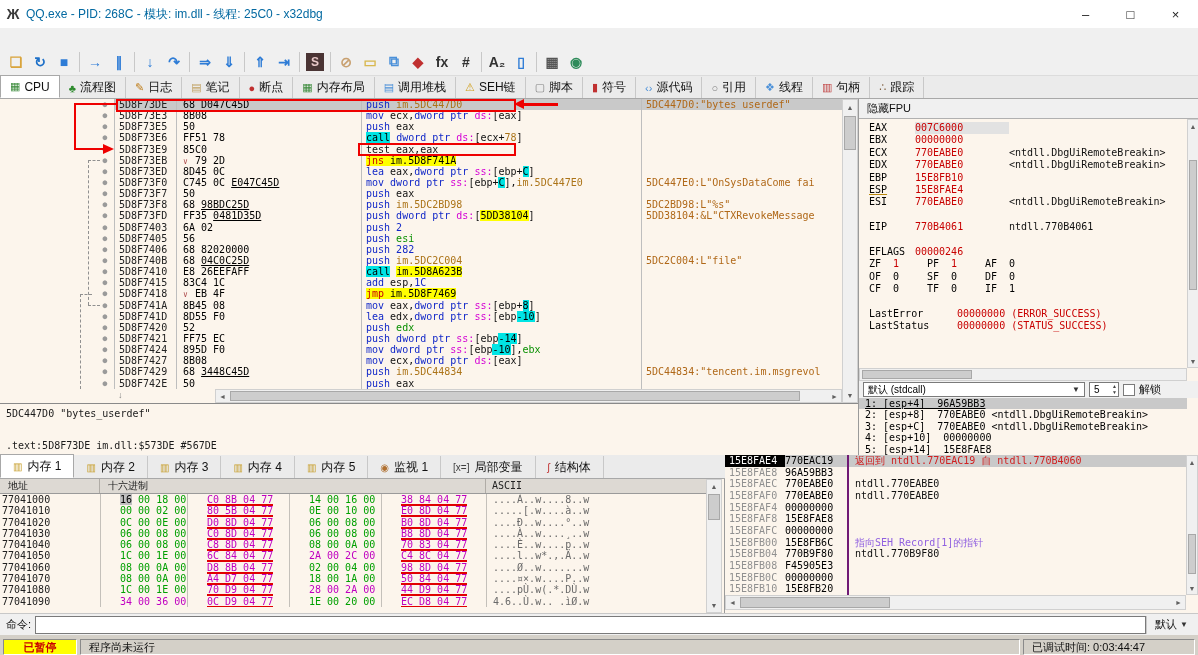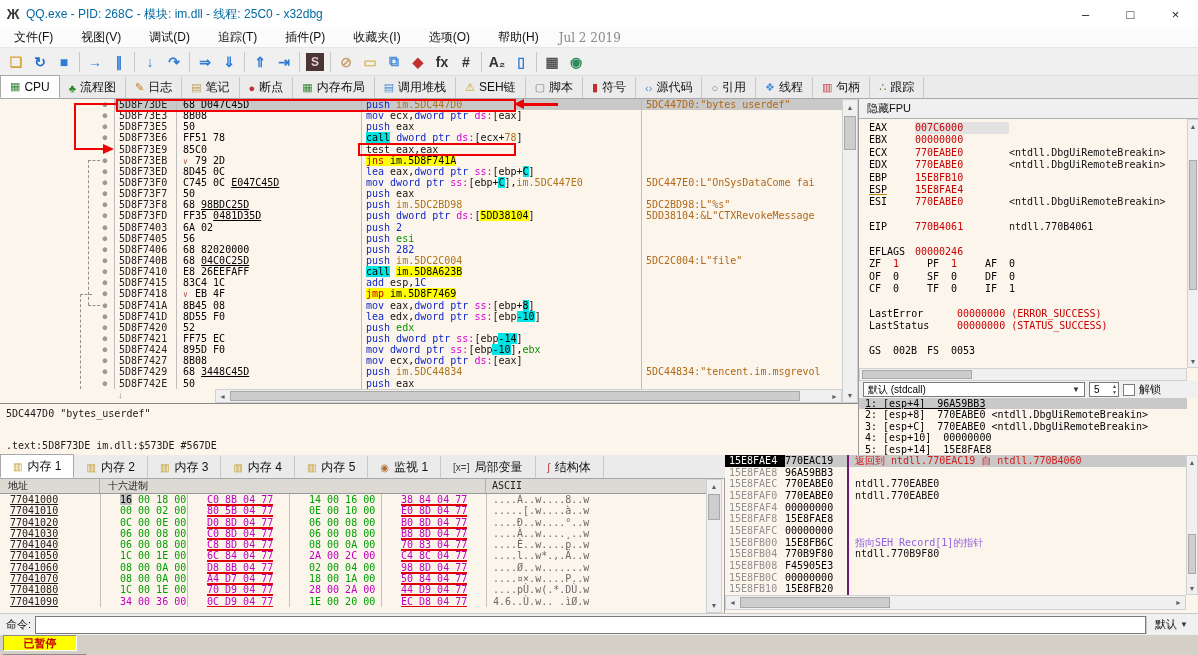--- a/index.html
+++ b/index.html
@@ -95,21 +95,21 @@
   .bleft{left:0;top:0;width:725px;height:158px;border-right:1px solid #9a9a9a;}
   .memtabs{left:0;top:0;width:725px;height:24px;background:#EBEBEB;display:flex;align-items:flex-end;border-bottom:1px solid #A8A8A8;}
   .mtab{height:22px;display:flex;align-items:center;padding:0 12px;font-size:12px;color:#111;border-right:1px solid #C8C8C8;gap:5px;}
   .mtab.active{background:#FFFFFF;border:1px solid #A8A8A8;border-bottom:1px solid #FFF;height:24px;}
   .dumphdr{left:0;top:24px;width:706px;height:15px;background:#DDD9D3;border-bottom:1px solid #9a9a9a;display:flex;font-size:10px;font-family:"DejaVu Sans Mono",monospace;color:#222;}
   .dh1{width:100px;padding-left:8px;border-right:1px solid #B0ACA6;line-height:14px;}
   .dh2{width:386px;padding-left:8px;border-right:1px solid #B0ACA6;line-height:14px;}
   .dh3{flex:1;padding-left:6px;line-height:14px;}
   .dumprows{left:0;top:39px;width:706px;height:113px;overflow:hidden;}
   .durow{display:flex;height:11.3px;line-height:11.3px;font-size:10px;font-family:"DejaVu Sans Mono",monospace;white-space:pre;}
-  .duaddr{width:100px;padding-left:10px;color:#202020;text-decoration:underline;}
+  .duaddr{width:100px;padding-left:2px;color:#202020;}
   .dug{padding-left:19px;border-left:1px solid #C4C0BA;}
   .dug.g1{width:87px;}.dug.g2{width:102px;}.dug.g3{width:92px;}.dug.g4{width:105px;}
   .duascii{flex:1;border-left:1px solid #C4C0BA;padding-left:6px;color:#6a6a6a;}
   .byg{color:#00A000;}
   .bym{color:#C000C0;}
   .ptru{border-bottom:2px solid #E00000;display:inline-block;line-height:9px;}
   .bsel{background:#BFBFBF;color:#000;}
 
   .bright{left:725px;top:0;width:473px;height:158px;}
   .stackrows{left:0;top:0;width:461px;height:140px;overflow:hidden;}
@@ -121,52 +121,41 @@
   .srow.sel .sv,.srow.sel .sc{background:#C9C9C9;}
   .c-ret{color:#D02020;}
   .c-seh{color:#9060E0;}
   .c-sym{color:#101010;}
 
   
   .cmdbar{left:0;top:613px;width:1198px;height:22px;background:#F0F0F0;display:flex;align-items:center;padding:0 2px;border-top:1px solid #C8C8C8;}
   .cmdlbl{font-size:11px;color:#111;padding:0 4px;}
   .cmdinput{flex:1;height:18px;border:1px solid #7A7A7A;background:#FFF;font-size:11px;padding:0 4px;font-family:"DejaVu Sans Mono",monospace;}
   .cmdprofile{width:50px;height:18px;display:flex;align-items:center;justify-content:center;gap:3px;font-size:11px;color:#111;border-left:1px solid #C8C8C8;}
-  .statusbar{left:0;top:635px;width:1198px;height:20px;background:#D4D0C8;display:flex;align-items:flex-start;gap:3px;padding:0 3px;flex-direction:column;}
+  .statusbar{left:0;top:635px;width:1198px;height:20px;background:#D4D0C8;display:flex;align-items:flex-end;gap:3px;padding:0 3px;}
   .scell{height:16px;border:1px solid;border-color:#8a8a8a #FFF #FFF #8a8a8a;display:flex;align-items:center;padding:0 8px;font-size:11px;color:#111;}
   .scell.badge{background:#FFFF00;color:#C80000;font-weight:bold;width:74px;justify-content:center;}
   .scell.msg{flex:1;}
   .scell.time{width:172px;}
 </style>
 </head>
 <body>
 
 <div class="win">
 
   <div class="abs titlebar">
     <span class="appicon">Ж</span>
     <span class="apptitle">QQ.exe - PID: 268C - 模块: im.dll - 线程: 25C0 - x32dbg</span>
     <span class="wctrls">
       <span class="wbtn">–</span>
       <span class="wbtn">□</span>
       <span class="wbtn">×</span>
     </span>
   </div>
 
-  <div class="abs menubar" id="menubar">
-      <span class="mitem">文件(F)</span>
-      <span class="mitem">视图(V)</span>
-      <span class="mitem">调试(D)</span>
-      <span class="mitem">追踪(T)</span>
-      <span class="mitem">插件(P)</span>
-      <span class="mitem">收藏夹(I)</span>
-      <span class="mitem">选项(O)</span>
-      <span class="mitem">帮助(H)</span>
-      <span class="builddate">Jul 2 2019</span>
-    </div>
 
   <div class="abs toolbar" id="toolbar">
       <span class="ticon" style="color: rgb(217, 164, 60);">❏</span>
       <span class="ticon" style="color: rgb(30, 112, 200);">↻</span>
       <span class="ticon" style="color: rgb(46, 124, 214);">■</span>
       <span class="tsep"></span>
       <span class="ticon" style="color: rgb(46, 124, 214);">→</span>
       <span class="ticon" style="color: rgb(46, 124, 214);">∥</span>
       <span class="tsep"></span>
       <span class="ticon" style="color: rgb(46, 124, 214);">↓</span>
@@ -339,21 +328,20 @@
           <div class="rrow"><span class="rn">EIP</span><span class="rv">770B4061</span><span class="rx">ntdll.770B4061</span></div>
           <div class="rrow"></div>
           <div class="rrow"><span class="rn">EFLAGS</span><span class="rv">00000246</span></div>
           <div class="rrow"><span class="fl">ZF</span><span class="fv hot">1</span><span class="fl">PF</span><span class="fv hot">1</span><span class="fl">AF</span><span class="fv">0</span></div>
           <div class="rrow"><span class="fl">OF</span><span class="fv">0</span><span class="fl">SF</span><span class="fv">0</span><span class="fl">DF</span><span class="fv">0</span></div>
           <div class="rrow"><span class="fl">CF</span><span class="fv">0</span><span class="fl">TF</span><span class="fv">0</span><span class="fl">IF</span><span class="fv">1</span></div>
           <div class="rrow"></div>
           <div class="rrow"><span class="lvn">LastError</span><span class="lvv">00000000 (ERROR_SUCCESS)</span></div>
           <div class="rrow"><span class="lvn">LastStatus</span><span class="lvv">00000000 (STATUS_SUCCESS)</span></div>
           <div class="rrow"></div>
-          <div class="rrow"><span class="fl">GS</span><span class="fv">002B</span><span class="fl">FS</span><span class="fv">0053</span></div>
         </div>
 
       <div class="abs sb" style="left:328px;top:20px;width:12px;height:249px;">
         <div class="sbbtn" style="left:0;top:0;width:10px;height:12px;">▲</div>
         <div class="sbthumb" style="left:1px;top:40px;width:8px;height:130px;"></div>
         <div class="sbbtn" style="left:0;bottom:0;width:10px;height:12px;">▼</div>
       </div>
       <div class="abs sb" style="left:0;top:269px;width:328px;height:13px;">
         <div class="sbthumb" style="left:2px;top:1px;width:110px;height:9px;"></div>
       </div>

